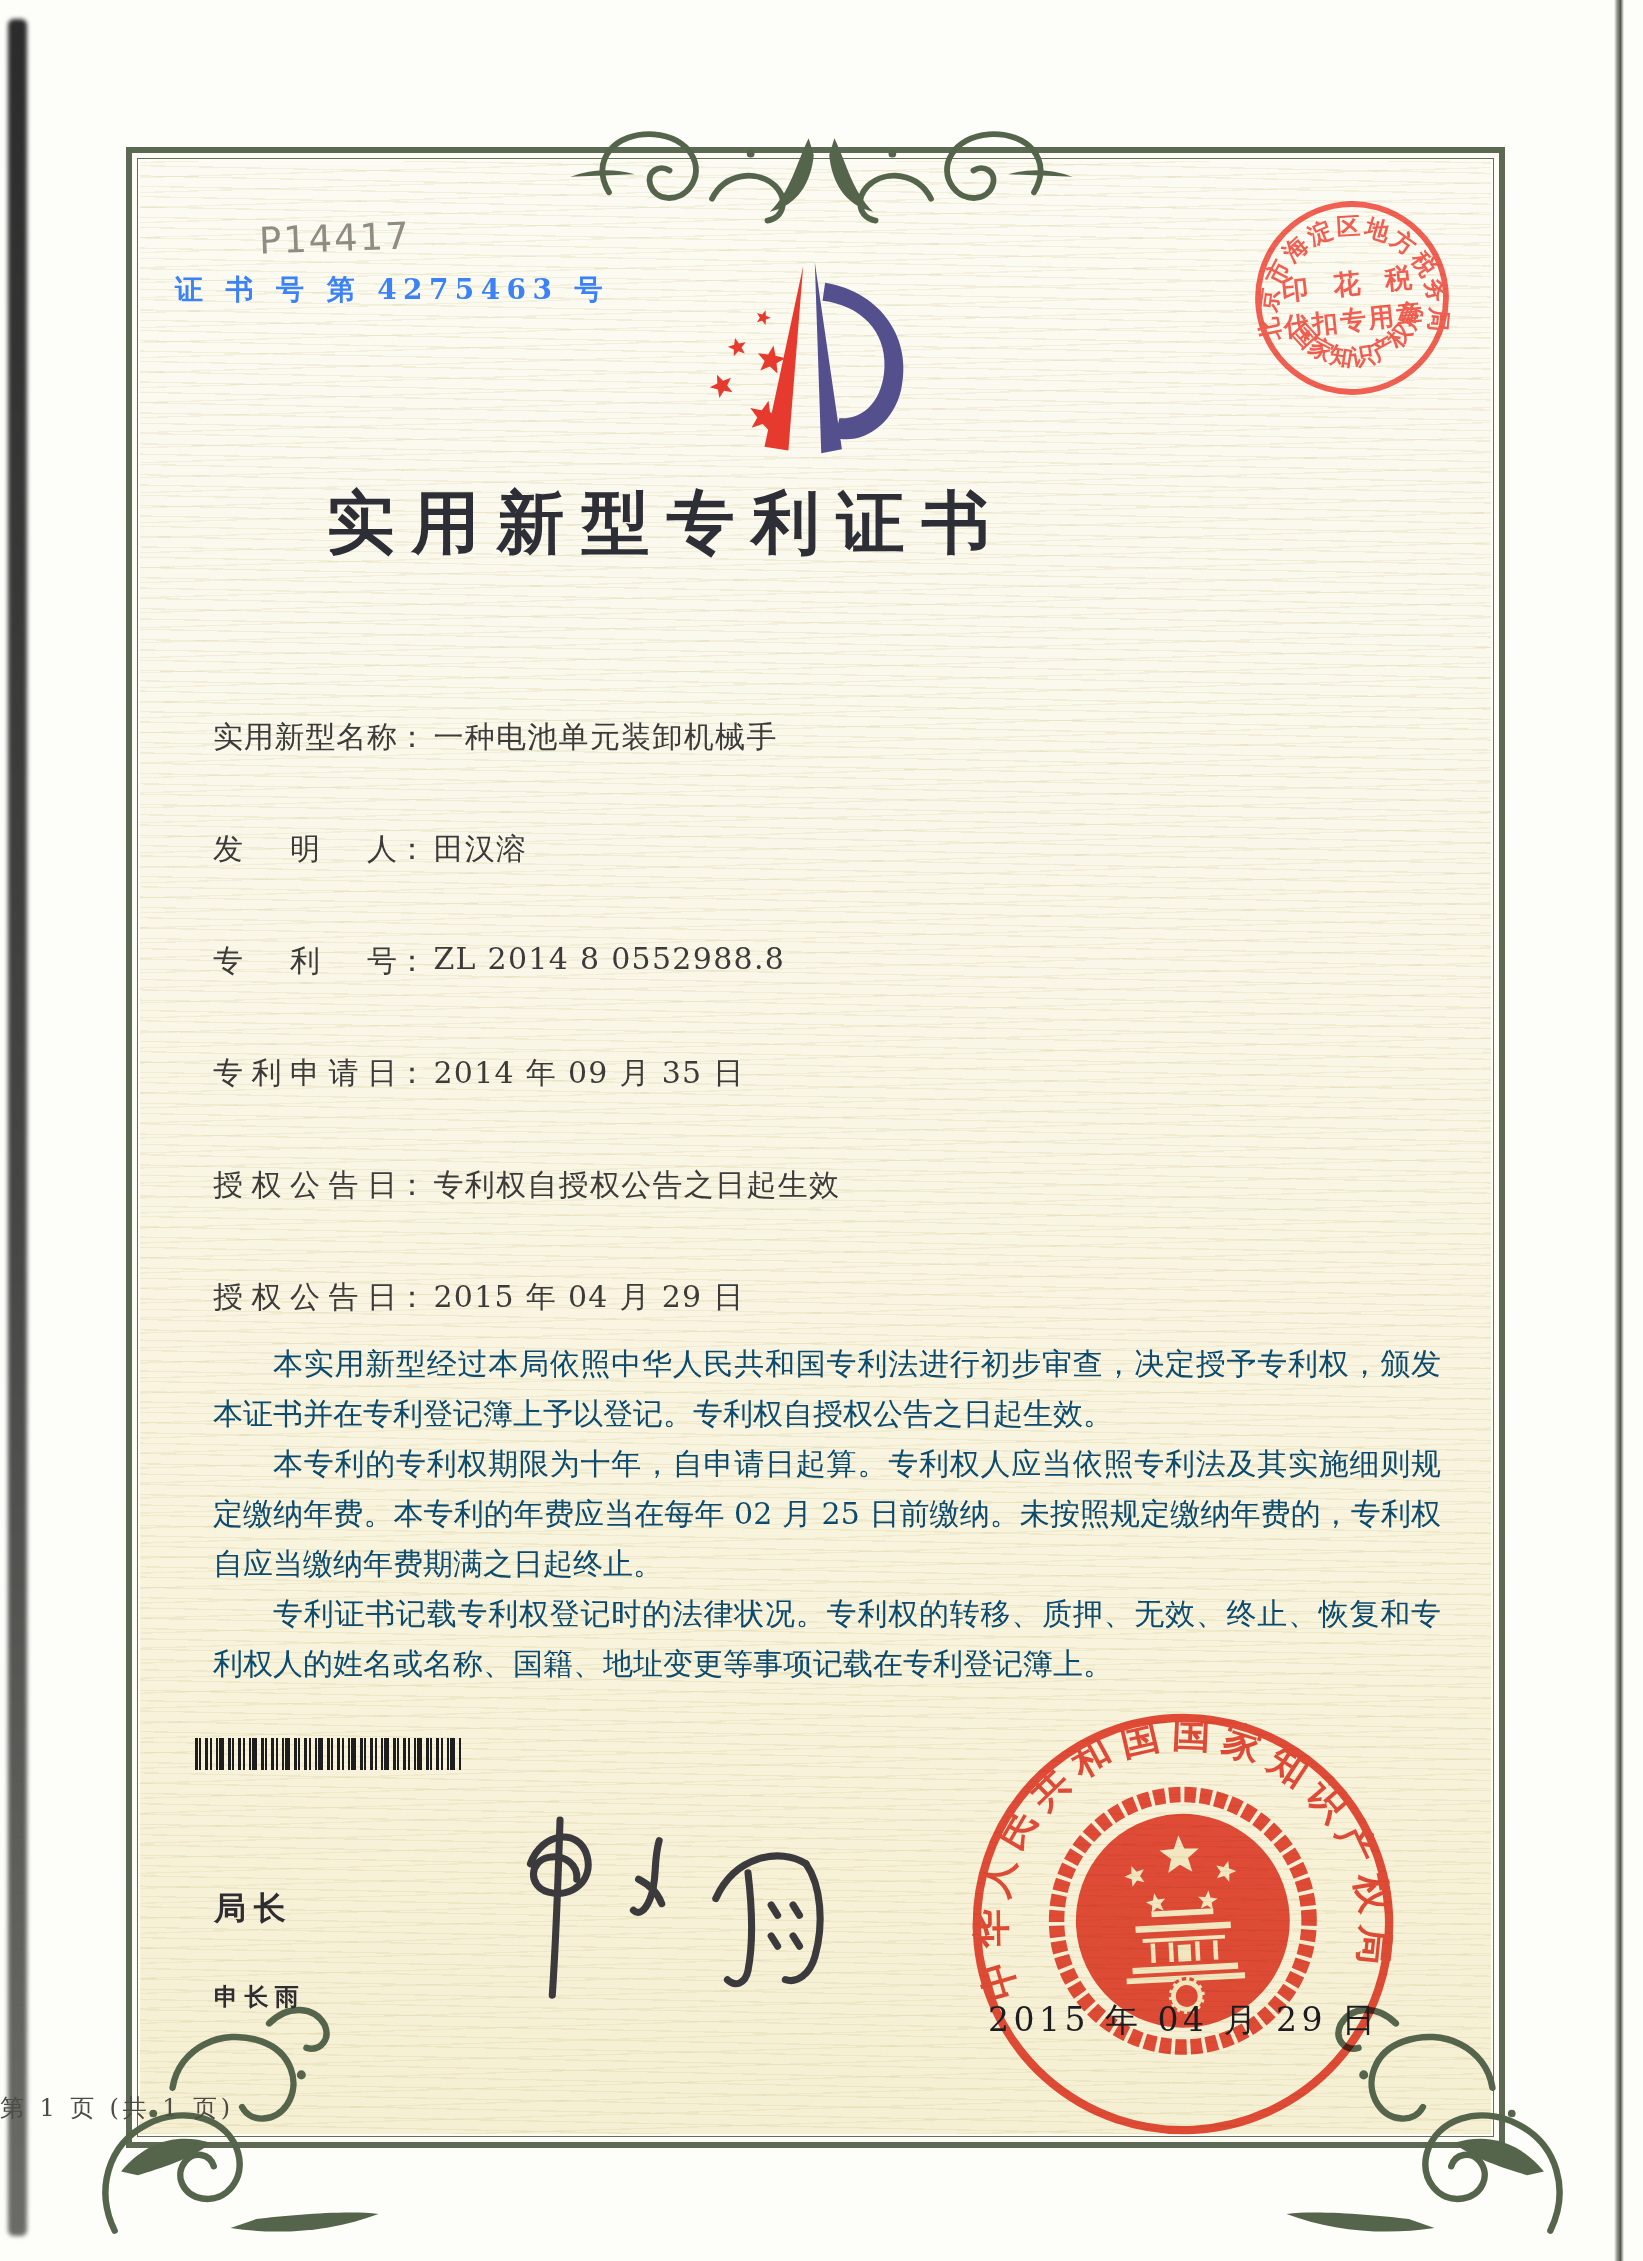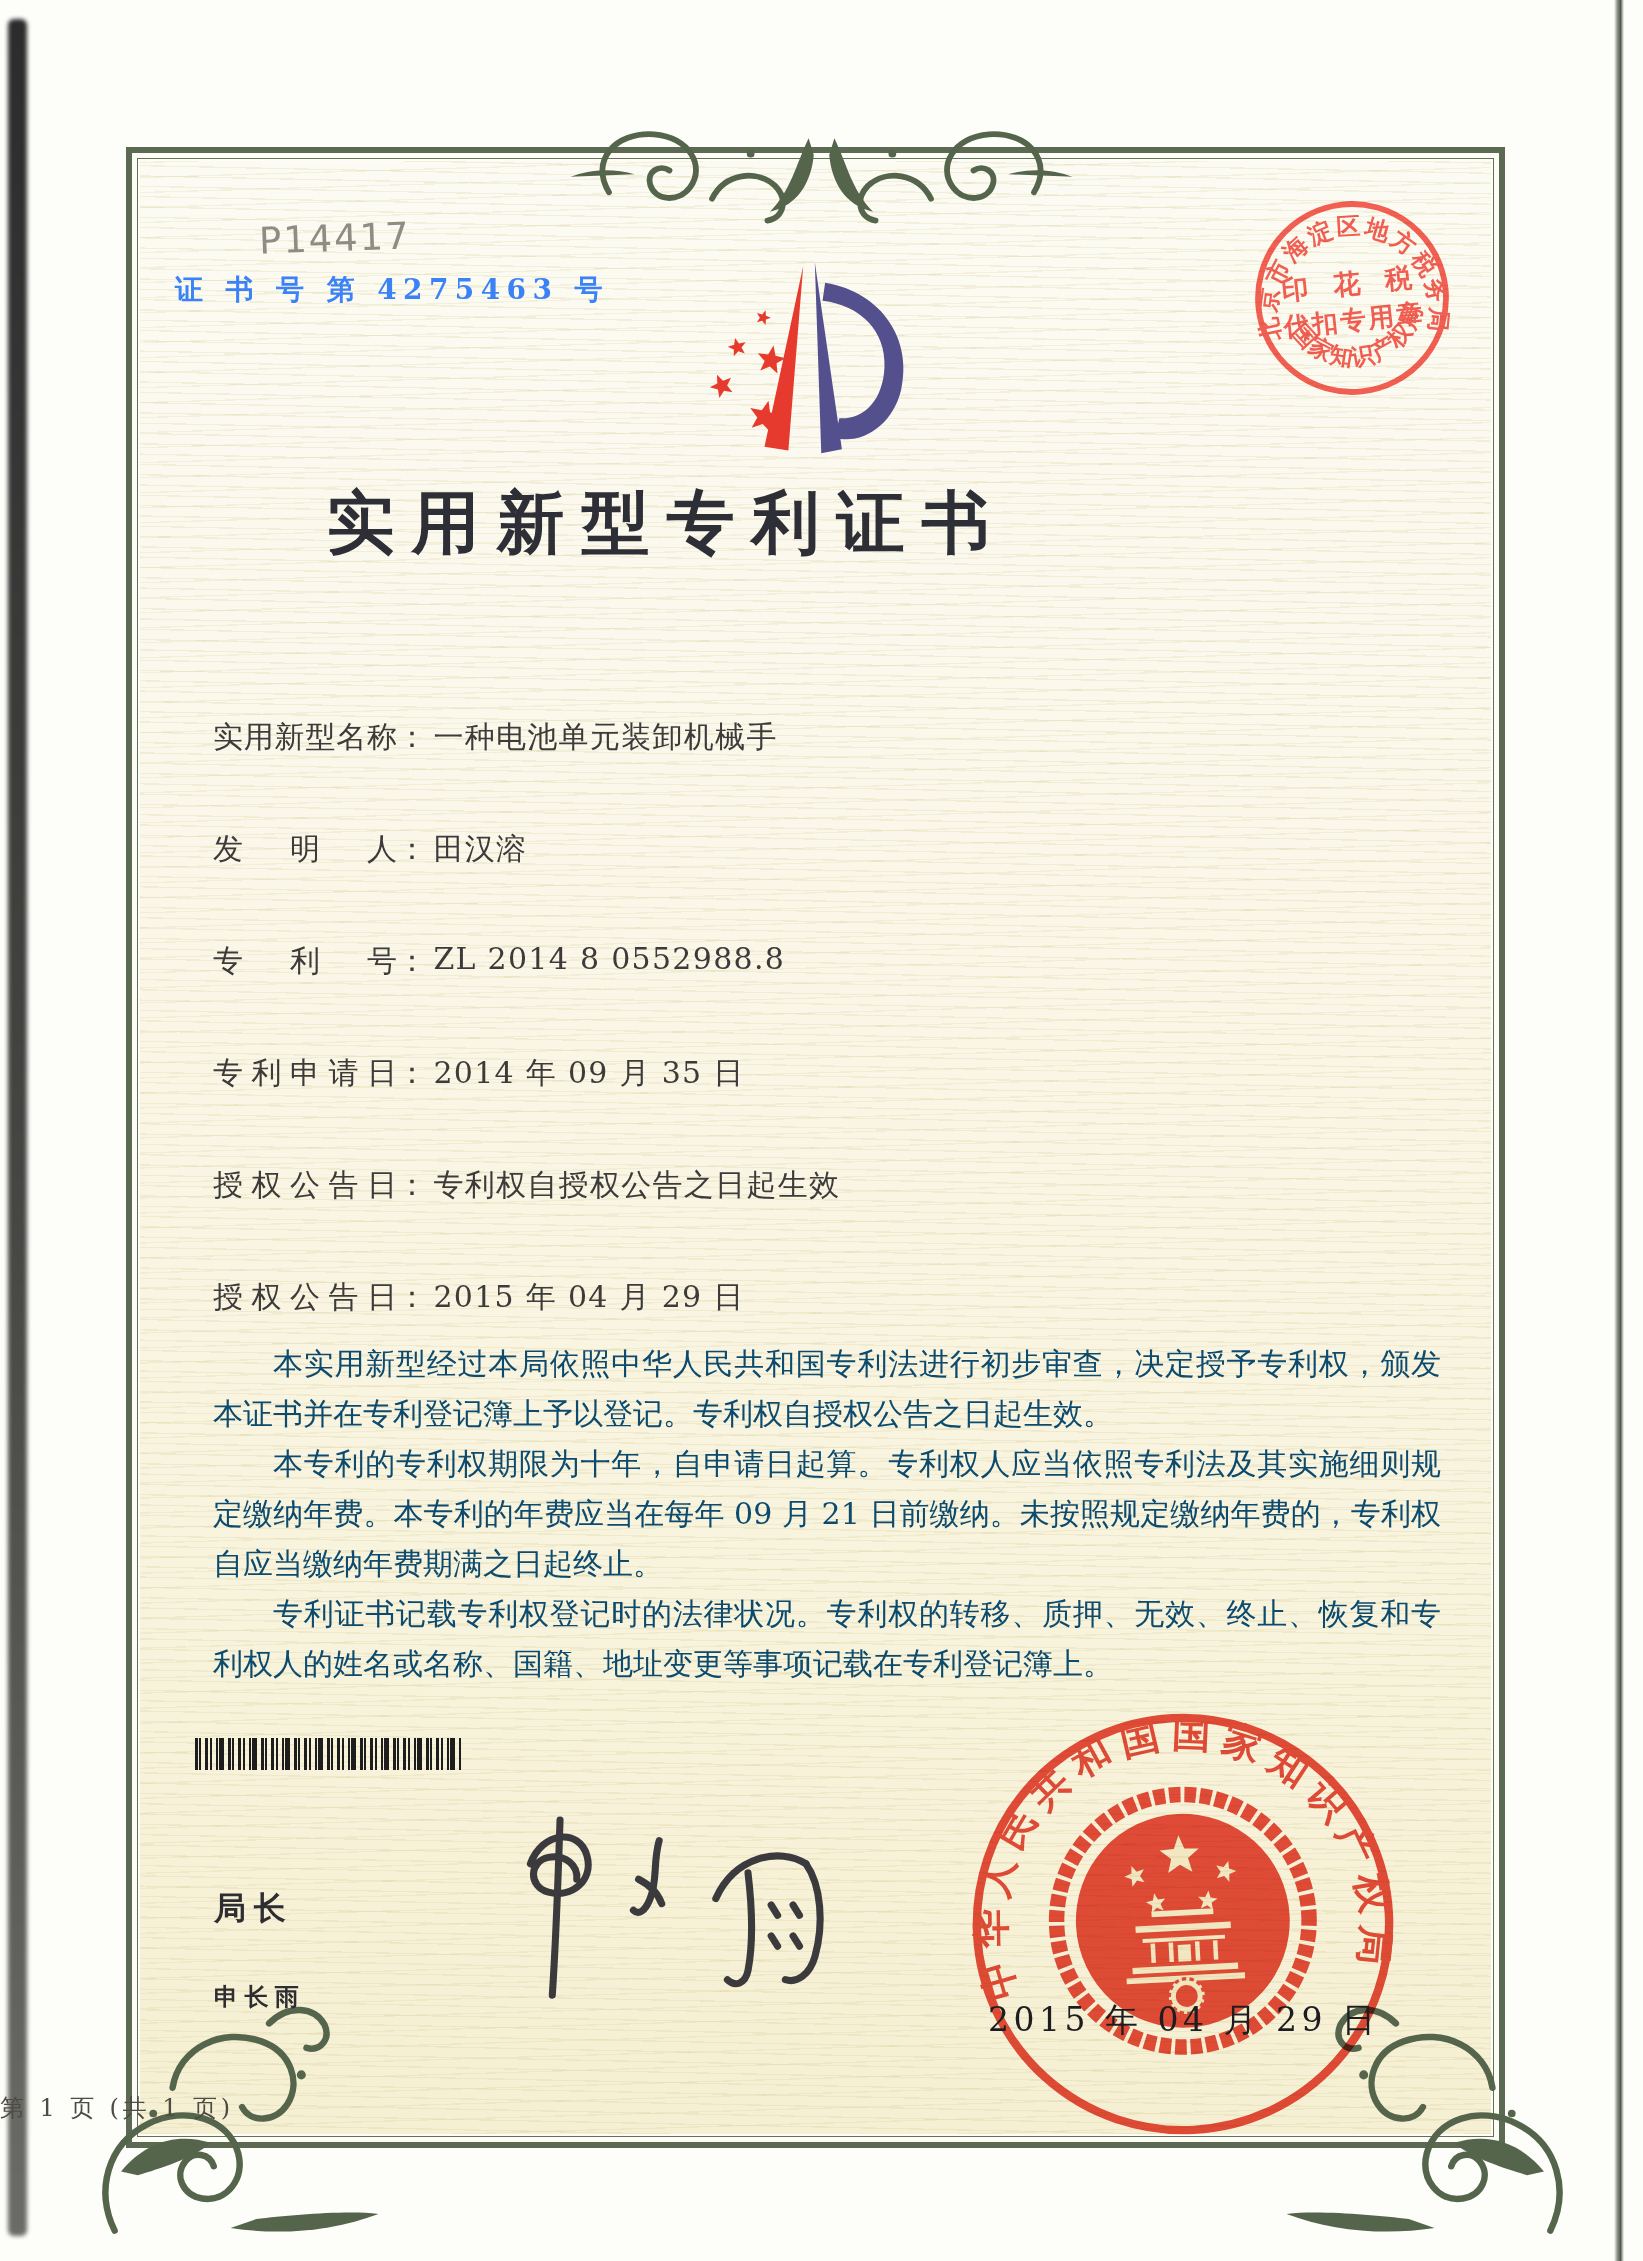--- a/index.html
+++ b/index.html
@@ -154,21 +154,21 @@
       <span class="flabel">授权公告日</span><span class="fcolon">：</span><span class="fvalue">专利权自授权公告之日起生效</span>
     </div>
     <div class="frow">
       <span class="flabel">授权公告日</span><span class="fcolon">：</span><span class="fvalue">2015 年 04 月 29 日</span>
     </div>
   </div>
 
   
   <div class="legal">
     <p>本实用新型经过本局依照中华人民共和国专利法进行初步审查，决定授予专利权，颁发本证书并在专利登记簿上予以登记。专利权自授权公告之日起生效。</p>
-    <p>本专利的专利权期限为十年，自申请日起算。专利权人应当依照专利法及其实施细则规定缴纳年费。本专利的年费应当在每年 09 月 21 日前缴纳。未按照规定缴纳年费的，专利权自应当缴纳年费期满之日起终止。</p>
+    <p>本专利的专利权期限为十年，自申请日起算。专利权人应当依照专利法及其实施细则规定缴纳年费。本专利的年费应当在每年 02 月 25 日前缴纳。未按照规定缴纳年费的，专利权自应当缴纳年费期满之日起终止。</p>
     <p>专利证书记载专利权登记时的法律状况。专利权的转移、质押、无效、终止、恢复和专利权人的姓名或名称、国籍、地址变更等事项记载在专利登记簿上。</p>
   </div>
 
   
   <div class="barcode"></div>
 
   
   <div class="sig-title">局长</div>
   <div class="sig-name">申长雨</div>
 

